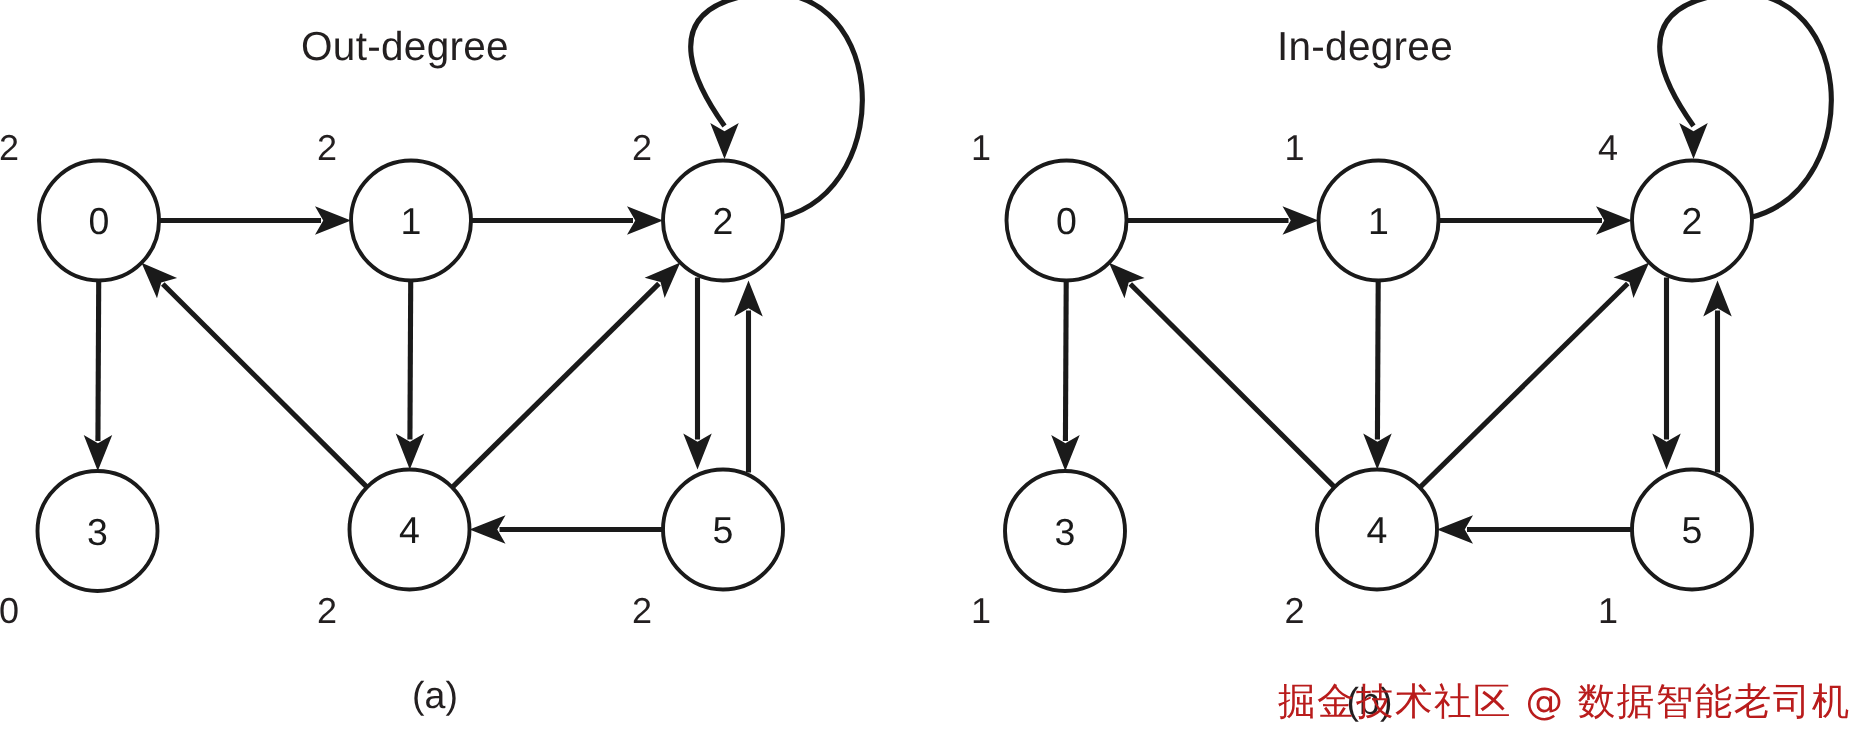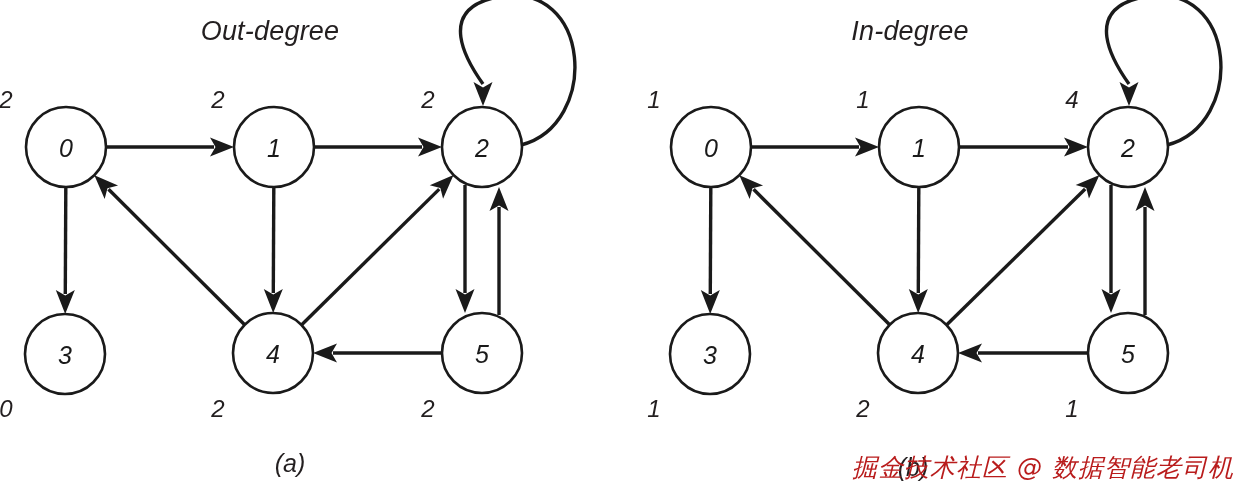--- a/index.html
+++ b/index.html
@@ -12,21 +12,20 @@
     height: 495px;
     font-family: "Liberation Sans", sans-serif;
     color: #1a1a1a;
     overflow: hidden;
     position: relative;
   }
   #figure-root {
     position: relative;
     width: 1236px;
     height: 456px;
-    font-style: italic;
   }
   svg.graph-canvas {
     position: absolute;
     left: 0;
     top: 0;
     width: 1236px;
     height: 495px;
     display: block;
   }
   .panel-title {

